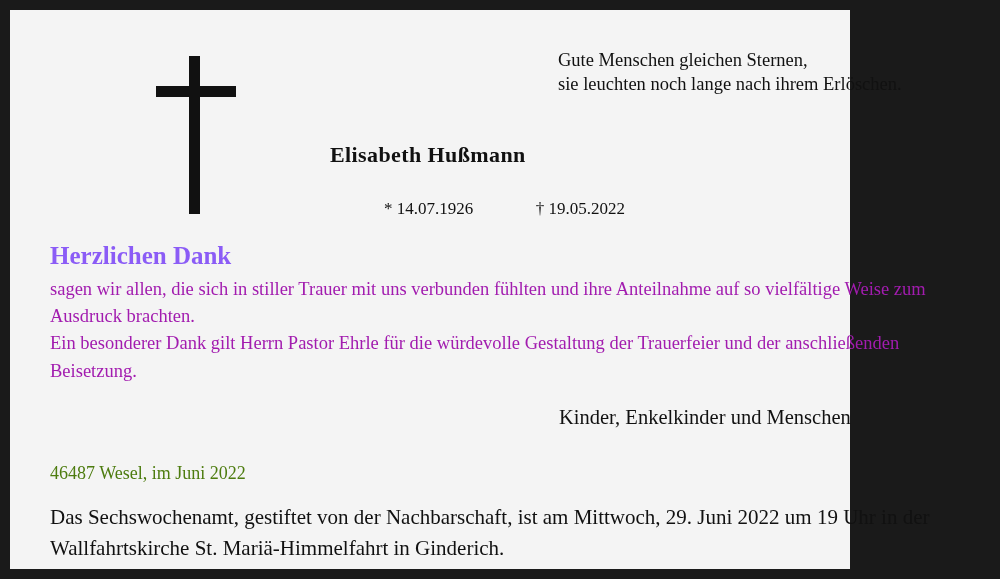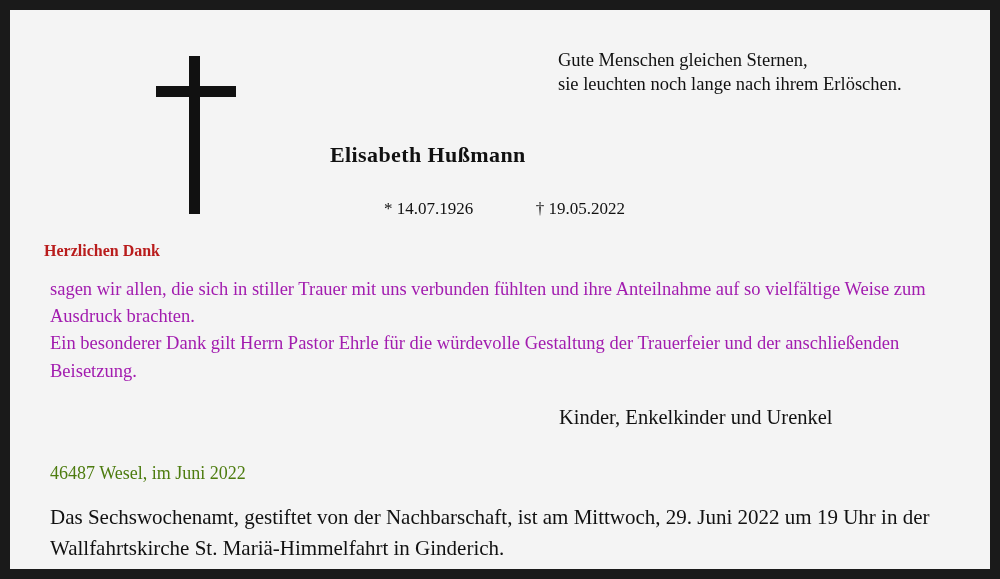--- a/index.html
+++ b/index.html
@@ -10,21 +10,21 @@
   body {
     width: 1000px;
     height: 579px;
     font-family: "Liberation Serif", serif;
     overflow: hidden;
   }
   .notice {
     position: absolute;
     left: 10px;
     top: 10px;
-    width: 980px;
+    width: 840px;
     height: 559px;
     background: #f4f4f4;
     box-sizing: border-box;
   }
 
   
   .quote {
     position: absolute;
     left: 548px;
     top: 38px;
@@ -79,25 +79,25 @@
     white-space: nowrap;
   }
   .dates .sep {
     display: inline-block;
     width: 54px;
   }
 
   
   .thanks-head {
     position: absolute;
-    left: 34px;
+    left: 40px;
     top: 232px;
-    font-size: 16px;
+    font-size: 25px;
     font-weight: bold;
-    color: #b91c1c;
+    color: #8b5cf6;
     white-space: nowrap;
   }
   .thanks-body {
     position: absolute;
     left: 40px;
     top: 266px;
     width: 910px;
     font-size: 18.5px;
     line-height: 1.47;
     color: #a21caf;
@@ -157,19 +157,19 @@
     <span>† 19.05.2022</span>
   </div>
 
   <div class="thanks-head">Herzlichen Dank</div>
 
   <div class="thanks-body">
     <div>sagen wir allen, die sich in stiller Trauer mit uns verbunden fühlten und ihre Anteilnahme auf so vielfältige Weise zum Ausdruck brachten.</div>
     <div>Ein besonderer Dank gilt Herrn Pastor Ehrle für die würdevolle Gestaltung der Trauerfeier und der anschließenden Beisetzung.</div>
   </div>
 
-  <div class="signature">Kinder, Enkelkinder und Urenkel</div>
+  <div class="signature">Kinder, Enkelkinder und Menschen</div>
 
   <div class="place">46487 Wesel, im Juni 2022</div>
 
   <div class="service">Das Sechswochenamt, gestiftet von der Nachbarschaft, ist am Mittwoch, 29. Juni 2022 um 19 Uhr in der Wallfahrtskirche St. Mariä-Himmelfahrt in Ginderich.</div>
 
 </div>
 
 </body></html>

